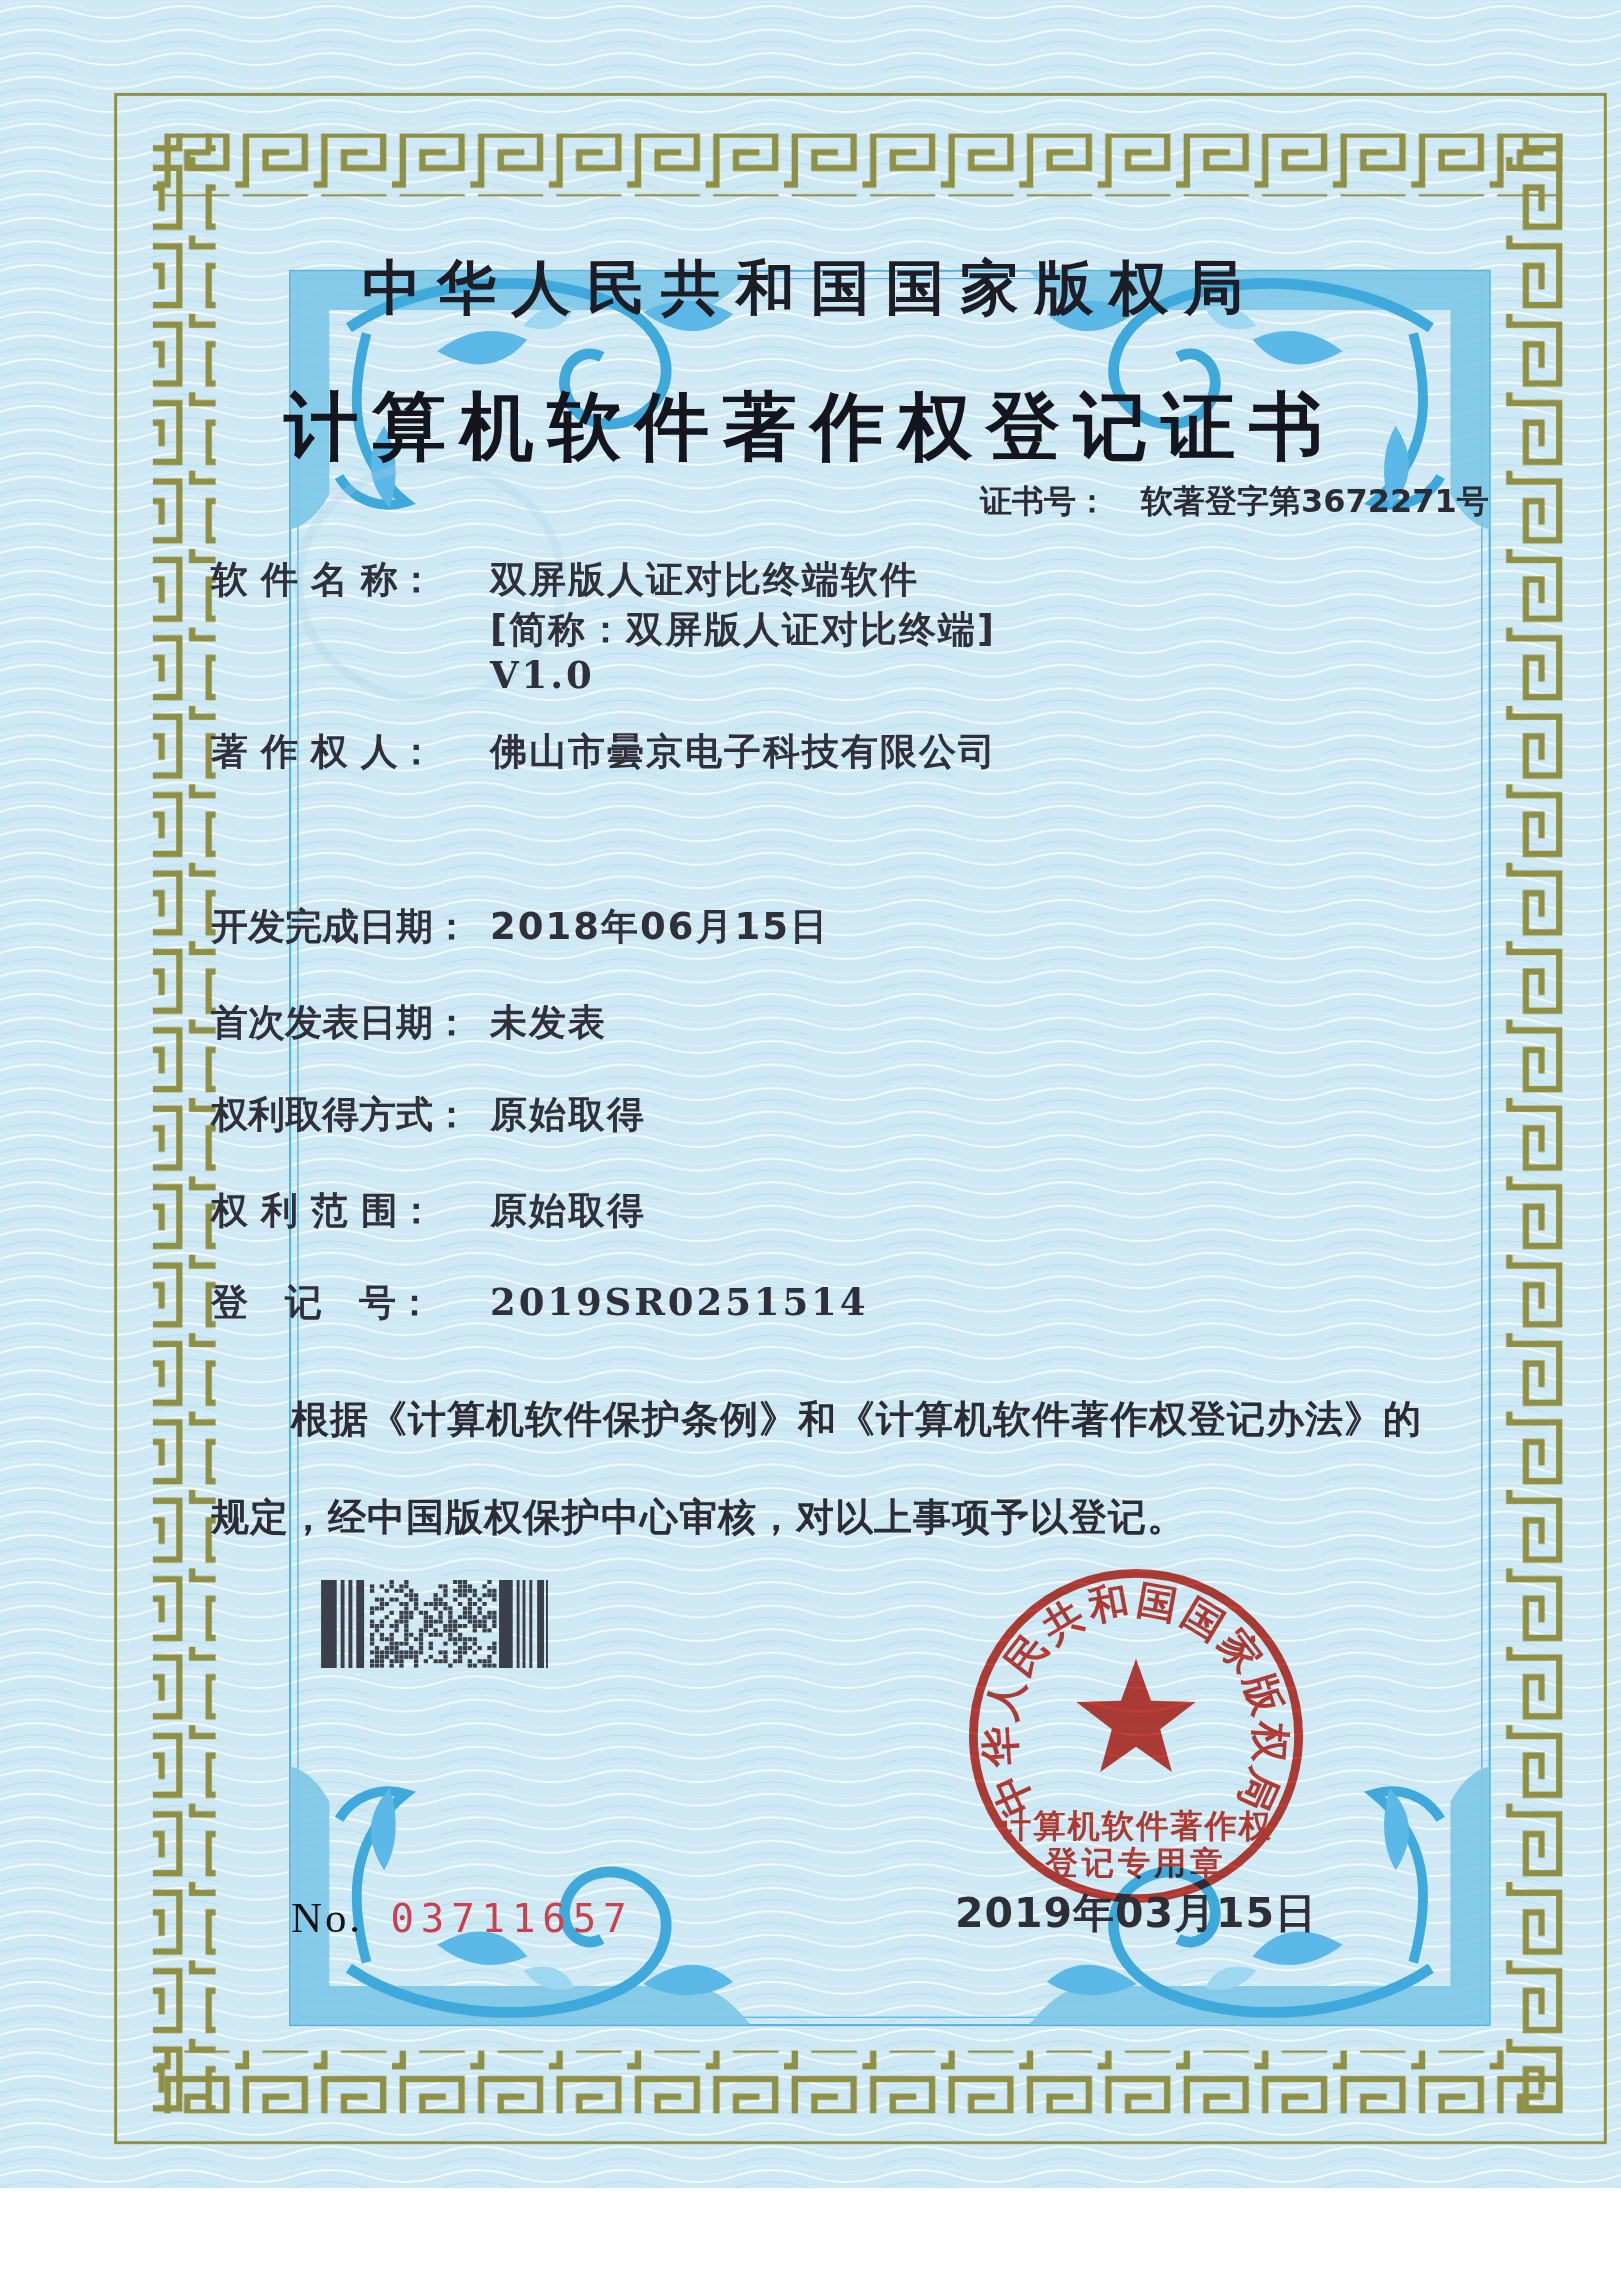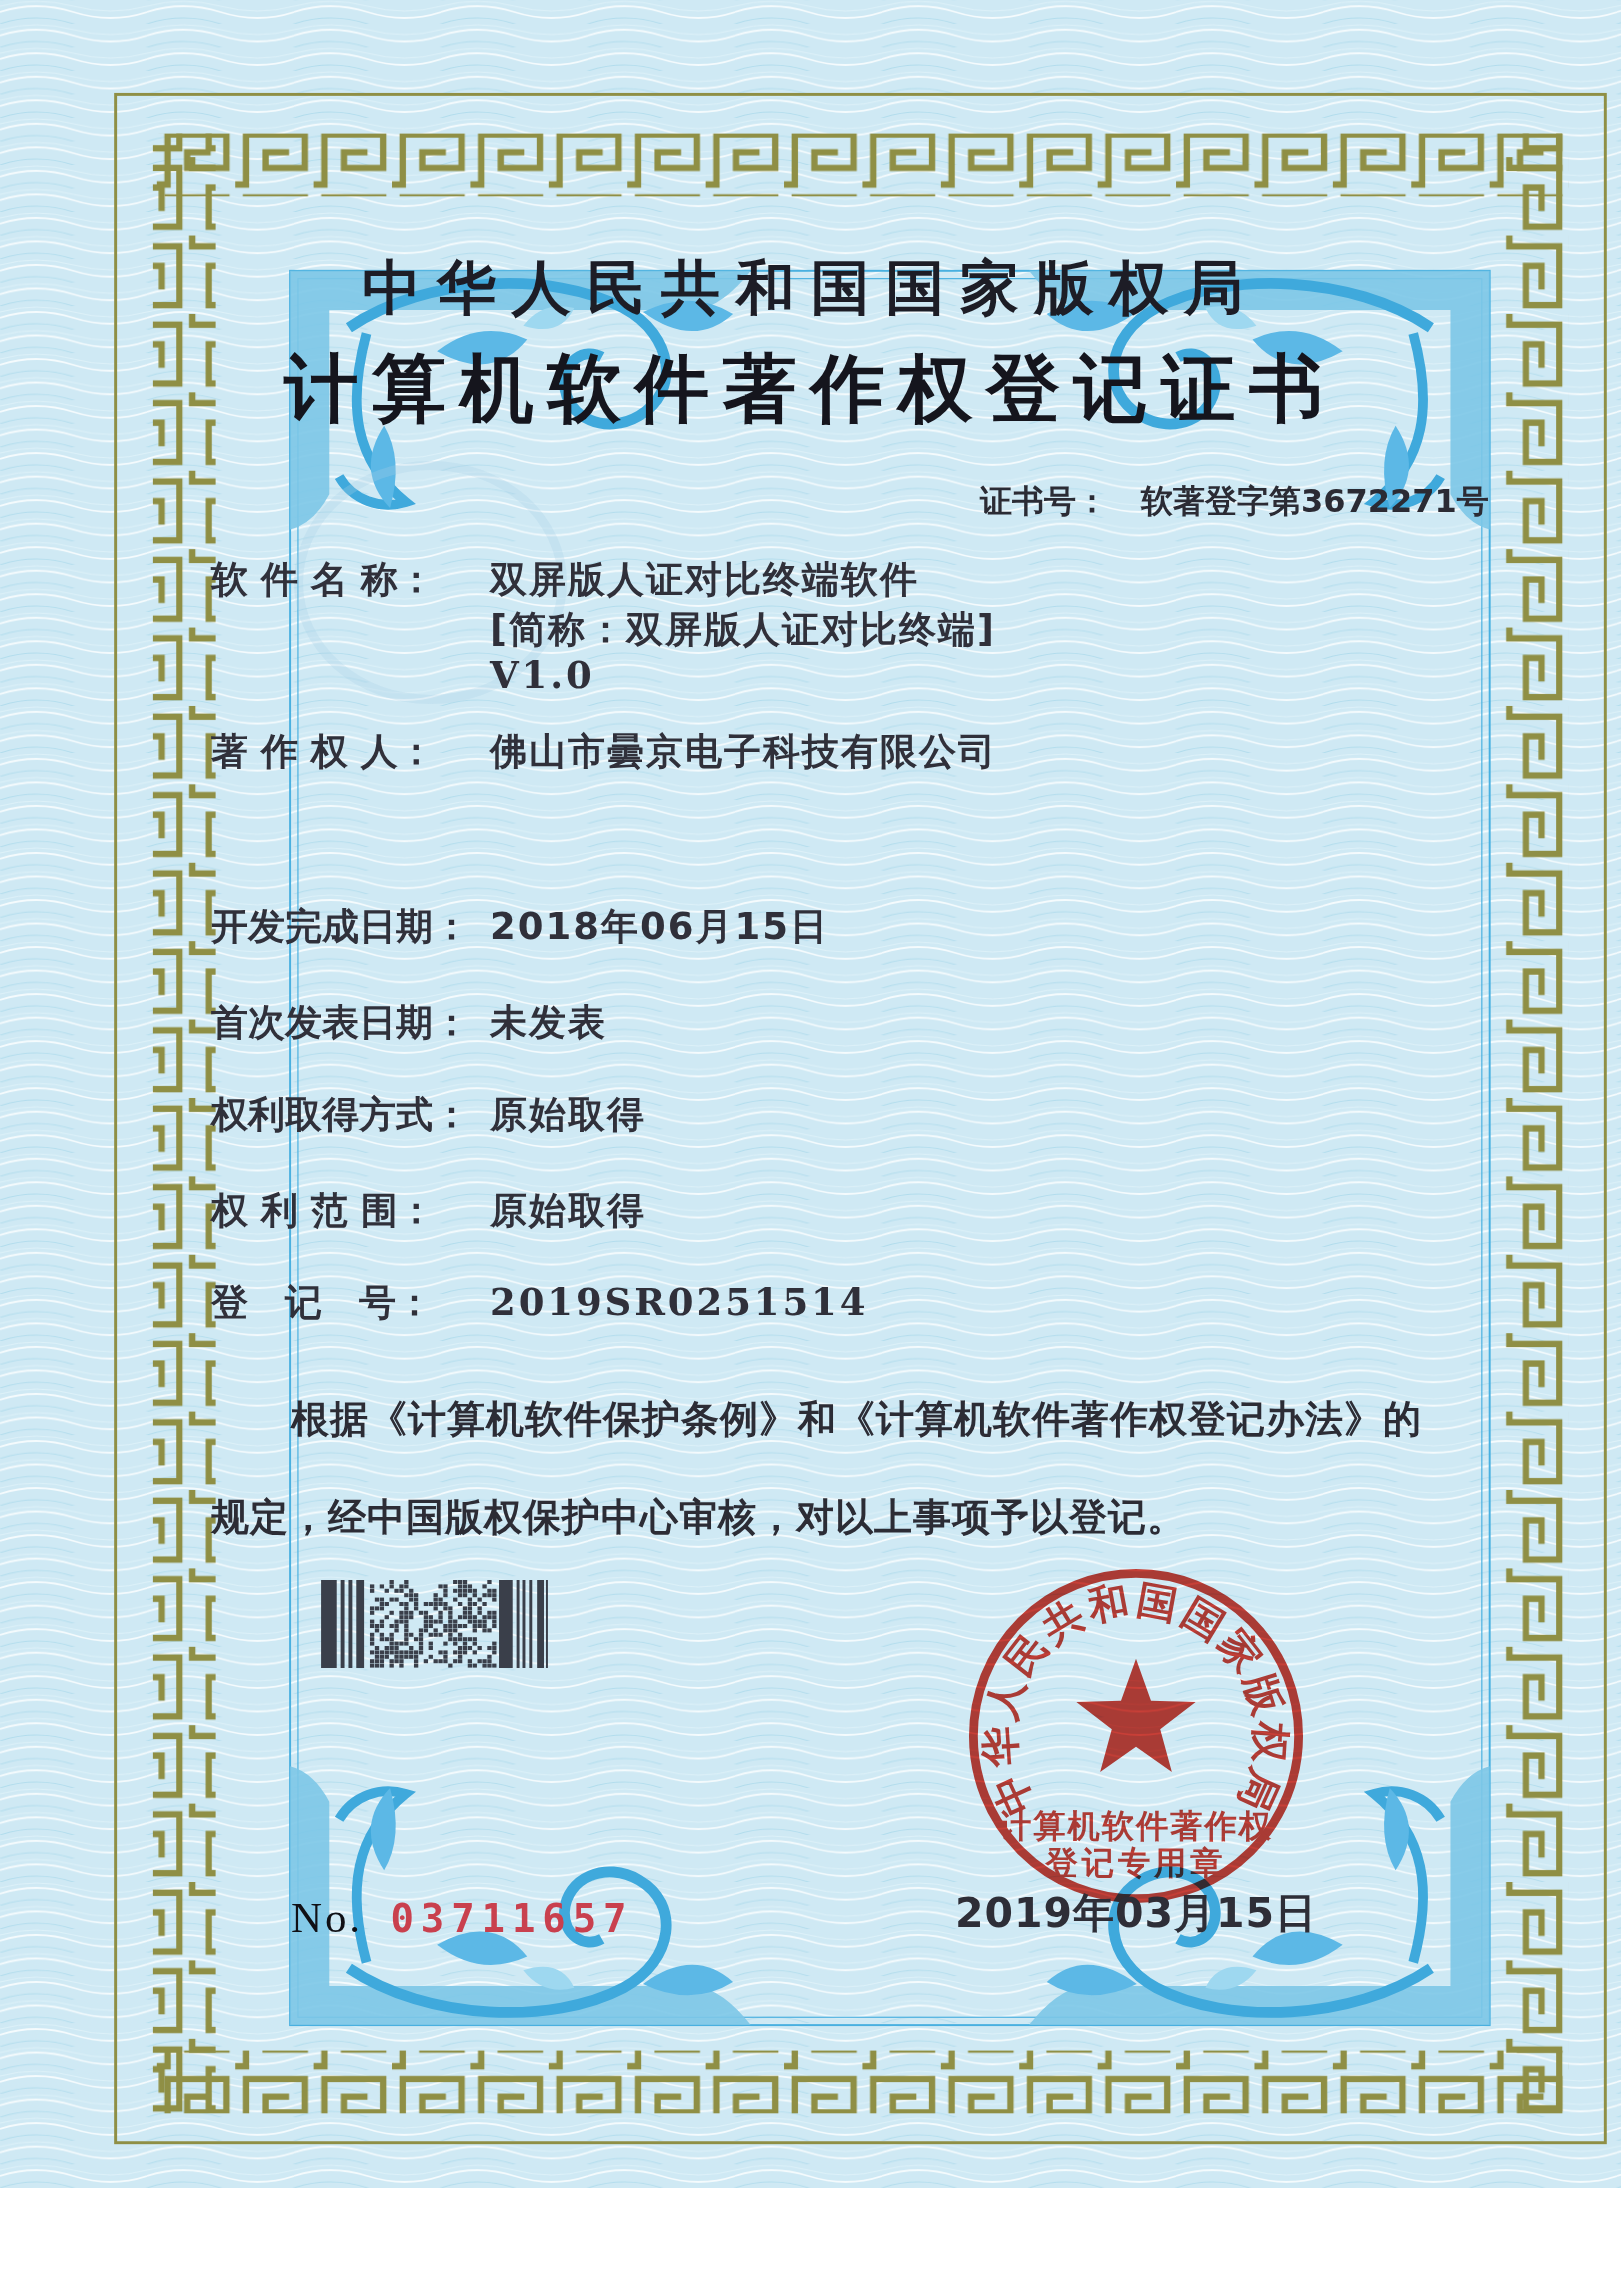--- a/index.html
+++ b/index.html
@@ -1,36 +1,36 @@
 <!DOCTYPE html>
 <html><head>
 <meta charset="utf-8">
 <style>
   html,body{margin:0;padding:0;}
   body{width:1621px;height:2292px;font-family:"DejaVu Sans",sans-serif;}
   #page{position:relative;width:1621px;height:2292px;background:#cfe9f4;overflow:hidden;}
   .abs{position:absolute;}
   svg.layer{position:absolute;left:0;top:0;}
   #authority-title{left:0;top:249px;width:1621px;text-align:center;font-size:59px;font-weight:700;letter-spacing:15.7px;color:#1d1d26;}
-  #certificate-title{left:0;top:340px;width:1621px;text-align:center;font-size:74px;font-weight:800;letter-spacing:13.7px;color:#15151d;}
+  #certificate-title{left:0;top:378px;width:1621px;text-align:center;font-size:74px;font-weight:800;letter-spacing:13.7px;color:#15151d;}
   #cert-number-line{left:980px;top:480px;font-size:32px;font-weight:700;color:#2b2b34;}
   #cert-number-line .gap{display:inline-block;width:33px;}
   .row{left:211px;font-size:37px;font-weight:700;color:#30303a;white-space:pre;}
   .lbl{display:inline-block;width:279px;white-space:pre;}
   .val{letter-spacing:2px;}
   .vline{left:490px;font-size:37px;font-weight:700;color:#30303a;letter-spacing:2px;text-align:center;}
   .serifnum{font-family:"DejaVu Serif",serif;letter-spacing:2.9px;}
   #stmt1{left:291px;top:1394px;font-size:38px;font-weight:600;color:#2c2c35;letter-spacing:1px;}
   #stmt2{left:211px;top:1492px;font-size:38px;font-weight:600;color:#2c2c35;letter-spacing:1px;}
   #barcode{left:321px;top:1580px;width:227px;height:88px;}
   #seal{left:944px;top:1547px;width:384px;height:384px;mix-blend-mode:multiply;opacity:.95;}
   #seal-date{left:944px;top:1886px;width:384px;text-align:center;font-size:41px;font-weight:700;color:#2e2e37;letter-spacing:1px;}
   #serial-line{left:279px;top:1892px;font-size:43px;color:#101015;}
   #serial-prefix{font-family:Liberation Serif, serif;letter-spacing:2.9px;margin-left:12px;}
-  #serial-number{font-family:"DejaVu Sans Mono",monospace;color:#c9404e;font-size:39px;letter-spacing:6.9px;margin-left:27.4px;font-weight:700;}
+  #serial-number{font-family:"DejaVu Sans Mono",monospace;color:#c9404e;font-size:39px;letter-spacing:6.9px;margin-left:27.4px;font-weight:400;}
   #watermark-cpcc{left:149px;top:323px;width:147px;text-align:center;font-weight:800;font-size:51px;line-height:59px;color:rgba(145,190,214,.55);letter-spacing:3.9px;}
   #watermark-ring{left:294px;top:461px;width:255px;height:225px;border:9.8px solid rgba(170,210,230,.28);border-radius:50%;}
   #scan-strip{left:0;top:2188px;width:1621px;height:104px;background:#ffffff;}
 </style>
 </head>
 <body>
 
 <div id="page">
 
   <svg class="layer" width="1621" height="2292" aria-hidden="true" viewBox="0 0 1654 2338">

